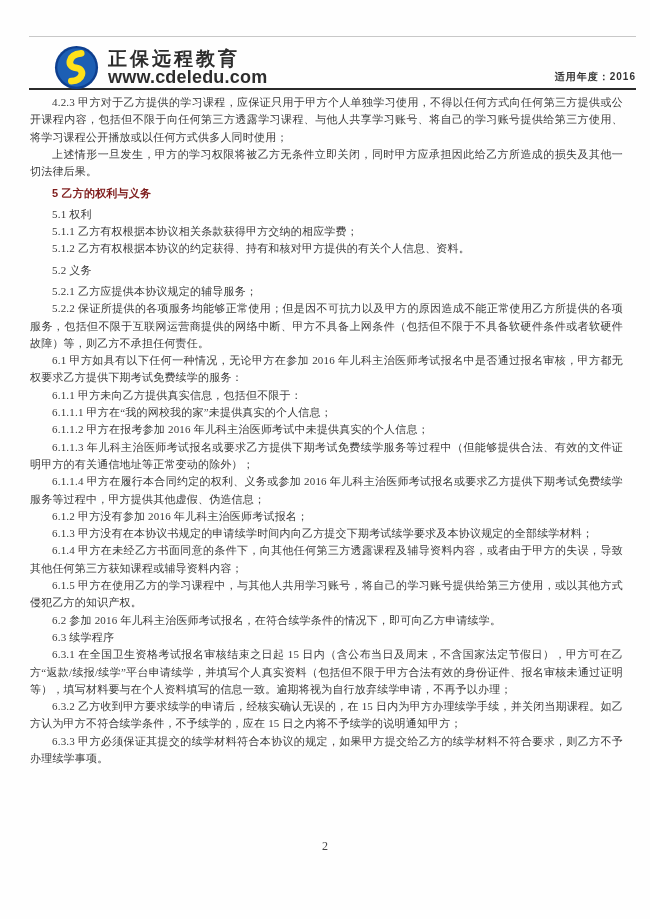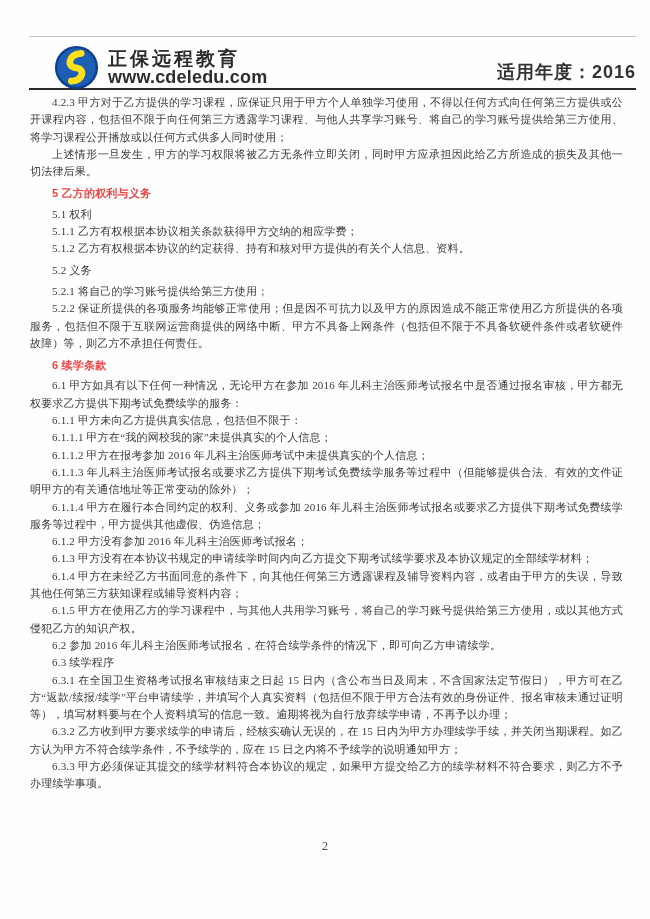--- a/index.html
+++ b/index.html
@@ -26,36 +26,36 @@
   .brand-name {
     font-family: "Liberation Sans", sans-serif; font-weight: bold;
     font-size: 19px; letter-spacing: 3px; color: #2d2d2d; line-height: 22px;
   }
   .brand-url {
     font-family: "Liberation Sans", sans-serif; font-weight: bold;
     font-size: 18px; color: #2d2d2d; line-height: 14px; letter-spacing: 0.2px;
   }
   .year-label {
     font-family: "Liberation Sans", sans-serif; font-weight: bold;
-    font-size: 18px; color: #333; padding-bottom: 3px; letter-spacing: 1px;
+    font-size: 10px; color: #333; padding-bottom: 3px; letter-spacing: 1px;
   }
   .header-rule { border-top: 2px solid #2b2b2b; height: 0; }
   
   .doc {
     margin: 4px 27px 0 30px;
     font-size: 11px;
     line-height: 17.3px;
     text-align: justify;
     letter-spacing: 0.2px;
   }
   .para { margin: 0; text-indent: 2em; }
   .para.heading {
     font-weight: bold;
     font-family: "Liberation Sans", sans-serif;
-    color: #ef4444;
+    color: #7f1d1d;
     margin: 5px 0 3px;
   }
   .para.body-spaced { margin: 4px 0; }
   
   .footer {
     position: absolute; top: 839px; left: 0; width: 100%;
     text-align: center; font-size: 12px; color: #444;
   }
 </style>
 </head>
@@ -85,23 +85,22 @@
   </div>
 
   <div class="doc">
       <p class="para ">4.2.3 甲方对于乙方提供的学习课程，应保证只用于甲方个人单独学习使用，不得以任何方式向任何第三方提供或公开课程内容，包括但不限于向任何第三方透露学习课程、与他人共享学习账号、将自己的学习账号提供给第三方使用、将学习课程公开播放或以任何方式供多人同时使用；</p>
       <p class="para ">上述情形一旦发生，甲方的学习权限将被乙方无条件立即关闭，同时甲方应承担因此给乙方所造成的损失及其他一切法律后果。</p>
       <p class="para heading">5 乙方的权利与义务</p>
       <p class="para ">5.1 权利</p>
       <p class="para ">5.1.1 乙方有权根据本协议相关条款获得甲方交纳的相应学费；</p>
       <p class="para ">5.1.2 乙方有权根据本协议的约定获得、持有和核对甲方提供的有关个人信息、资料。</p>
       <p class="para body-spaced">5.2 义务</p>
-      <p class="para ">5.2.1 将自己的学习账号提供给第三方使用；</p>
+      <p class="para ">5.2.1 乙方应提供本协议规定的辅导服务；</p>
       <p class="para ">5.2.2 保证所提供的各项服务均能够正常使用；但是因不可抗力以及甲方的原因造成不能正常使用乙方所提供的各项服务，包括但不限于互联网运营商提供的网络中断、甲方不具备上网条件（包括但不限于不具备软硬件条件或者软硬件故障）等，则乙方不承担任何责任。</p>
-      <p class="para heading">6 续学条款</p>
       <p class="para ">6.1 甲方如具有以下任何一种情况，无论甲方在参加 2016 年儿科主治医师考试报名中是否通过报名审核，甲方都无权要求乙方提供下期考试免费续学的服务：</p>
       <p class="para ">6.1.1 甲方未向乙方提供真实信息，包括但不限于：</p>
       <p class="para ">6.1.1.1 甲方在“我的网校我的家”未提供真实的个人信息；</p>
       <p class="para ">6.1.1.2 甲方在报考参加 2016 年儿科主治医师考试中未提供真实的个人信息；</p>
       <p class="para ">6.1.1.3 年儿科主治医师考试报名或要求乙方提供下期考试免费续学服务等过程中（但能够提供合法、有效的文件证明甲方的有关通信地址等正常变动的除外）；</p>
       <p class="para ">6.1.1.4 甲方在履行本合同约定的权利、义务或参加 2016 年儿科主治医师考试报名或要求乙方提供下期考试免费续学服务等过程中，甲方提供其他虚假、伪造信息；</p>
       <p class="para ">6.1.2 甲方没有参加 2016 年儿科主治医师考试报名；</p>
       <p class="para ">6.1.3 甲方没有在本协议书规定的申请续学时间内向乙方提交下期考试续学要求及本协议规定的全部续学材料；</p>
       <p class="para ">6.1.4 甲方在未经乙方书面同意的条件下，向其他任何第三方透露课程及辅导资料内容，或者由于甲方的失误，导致其他任何第三方获知课程或辅导资料内容；</p>
       <p class="para ">6.1.5 甲方在使用乙方的学习课程中，与其他人共用学习账号，将自己的学习账号提供给第三方使用，或以其他方式侵犯乙方的知识产权。</p>

